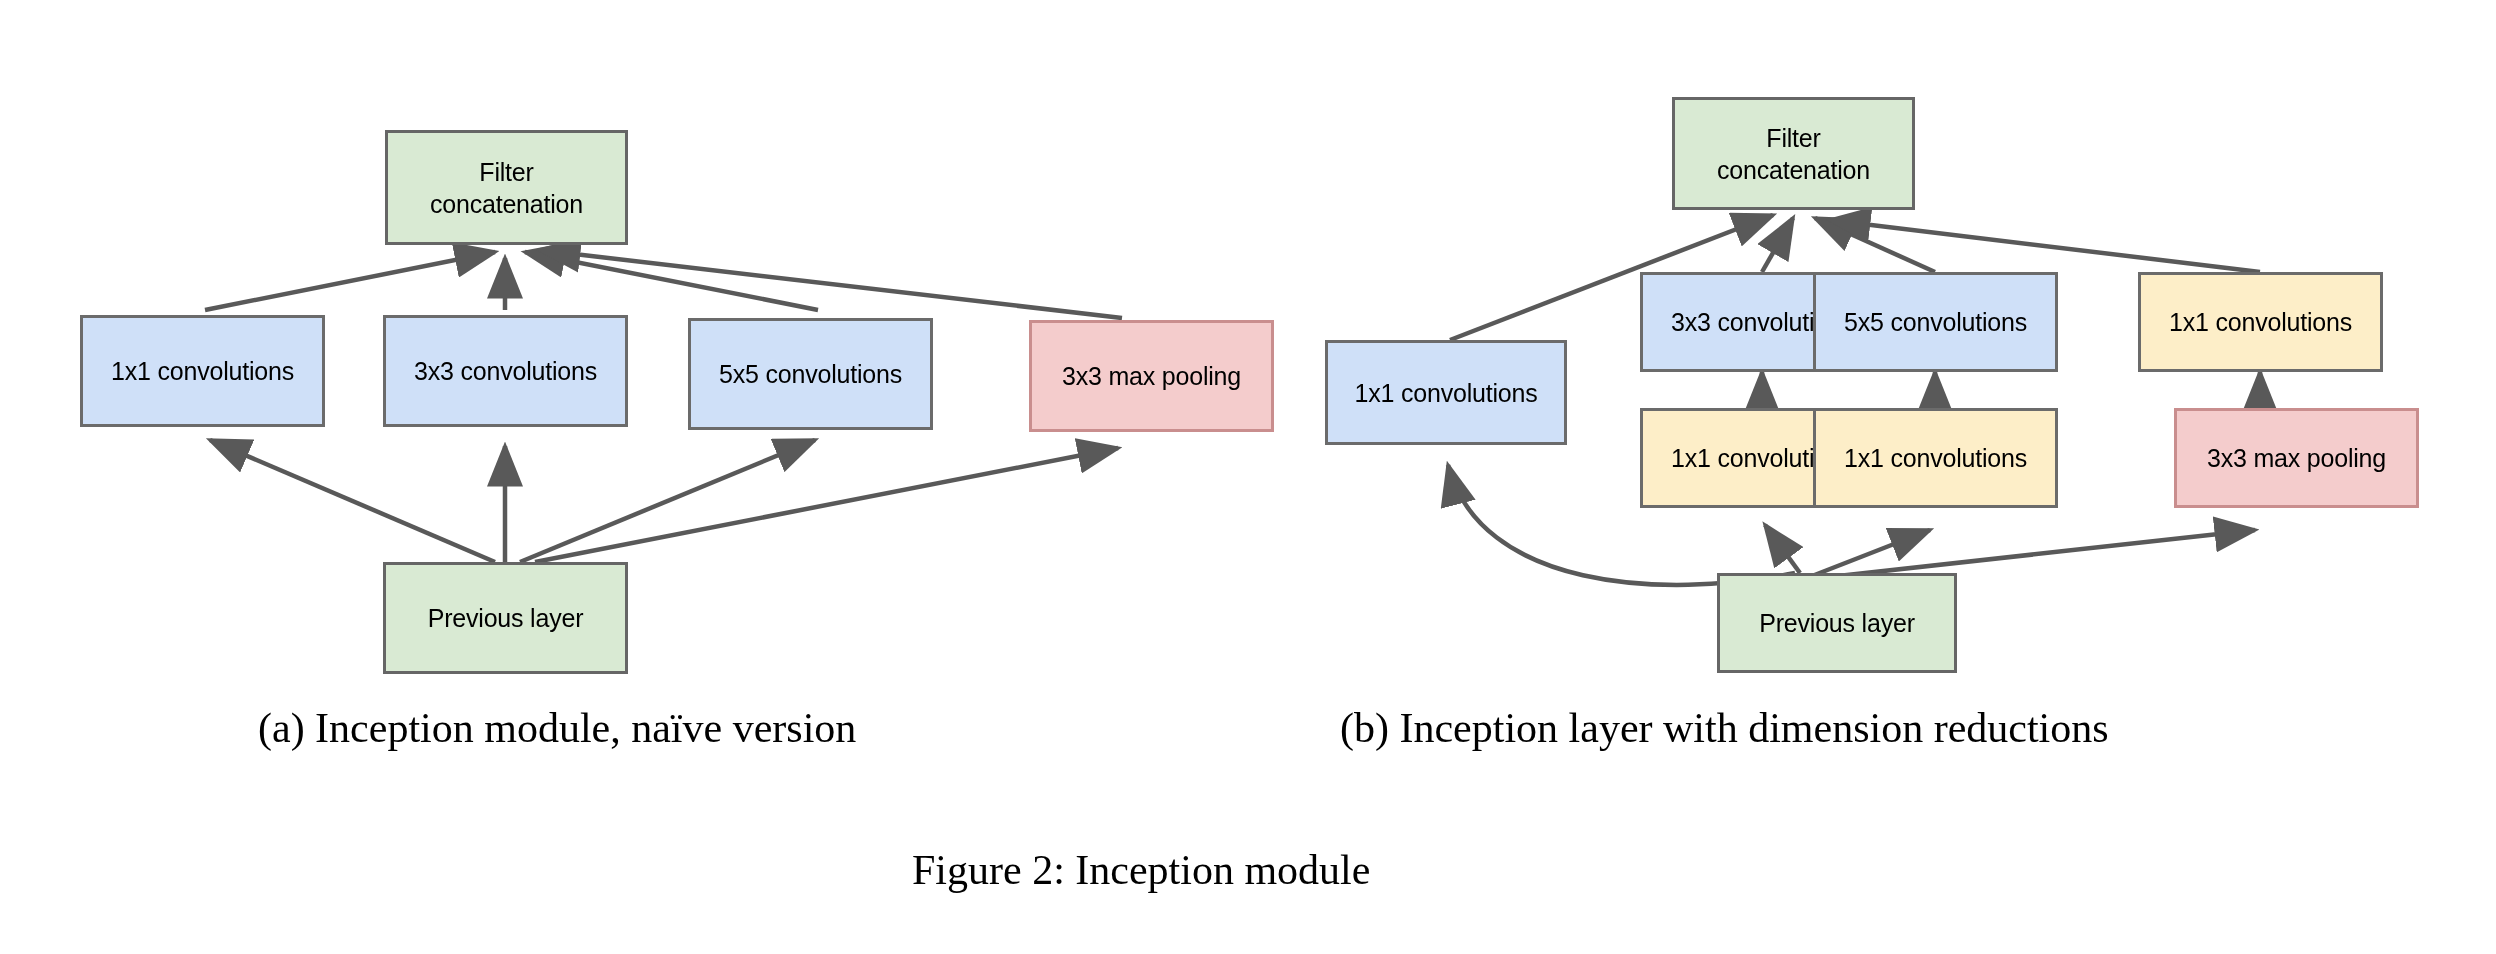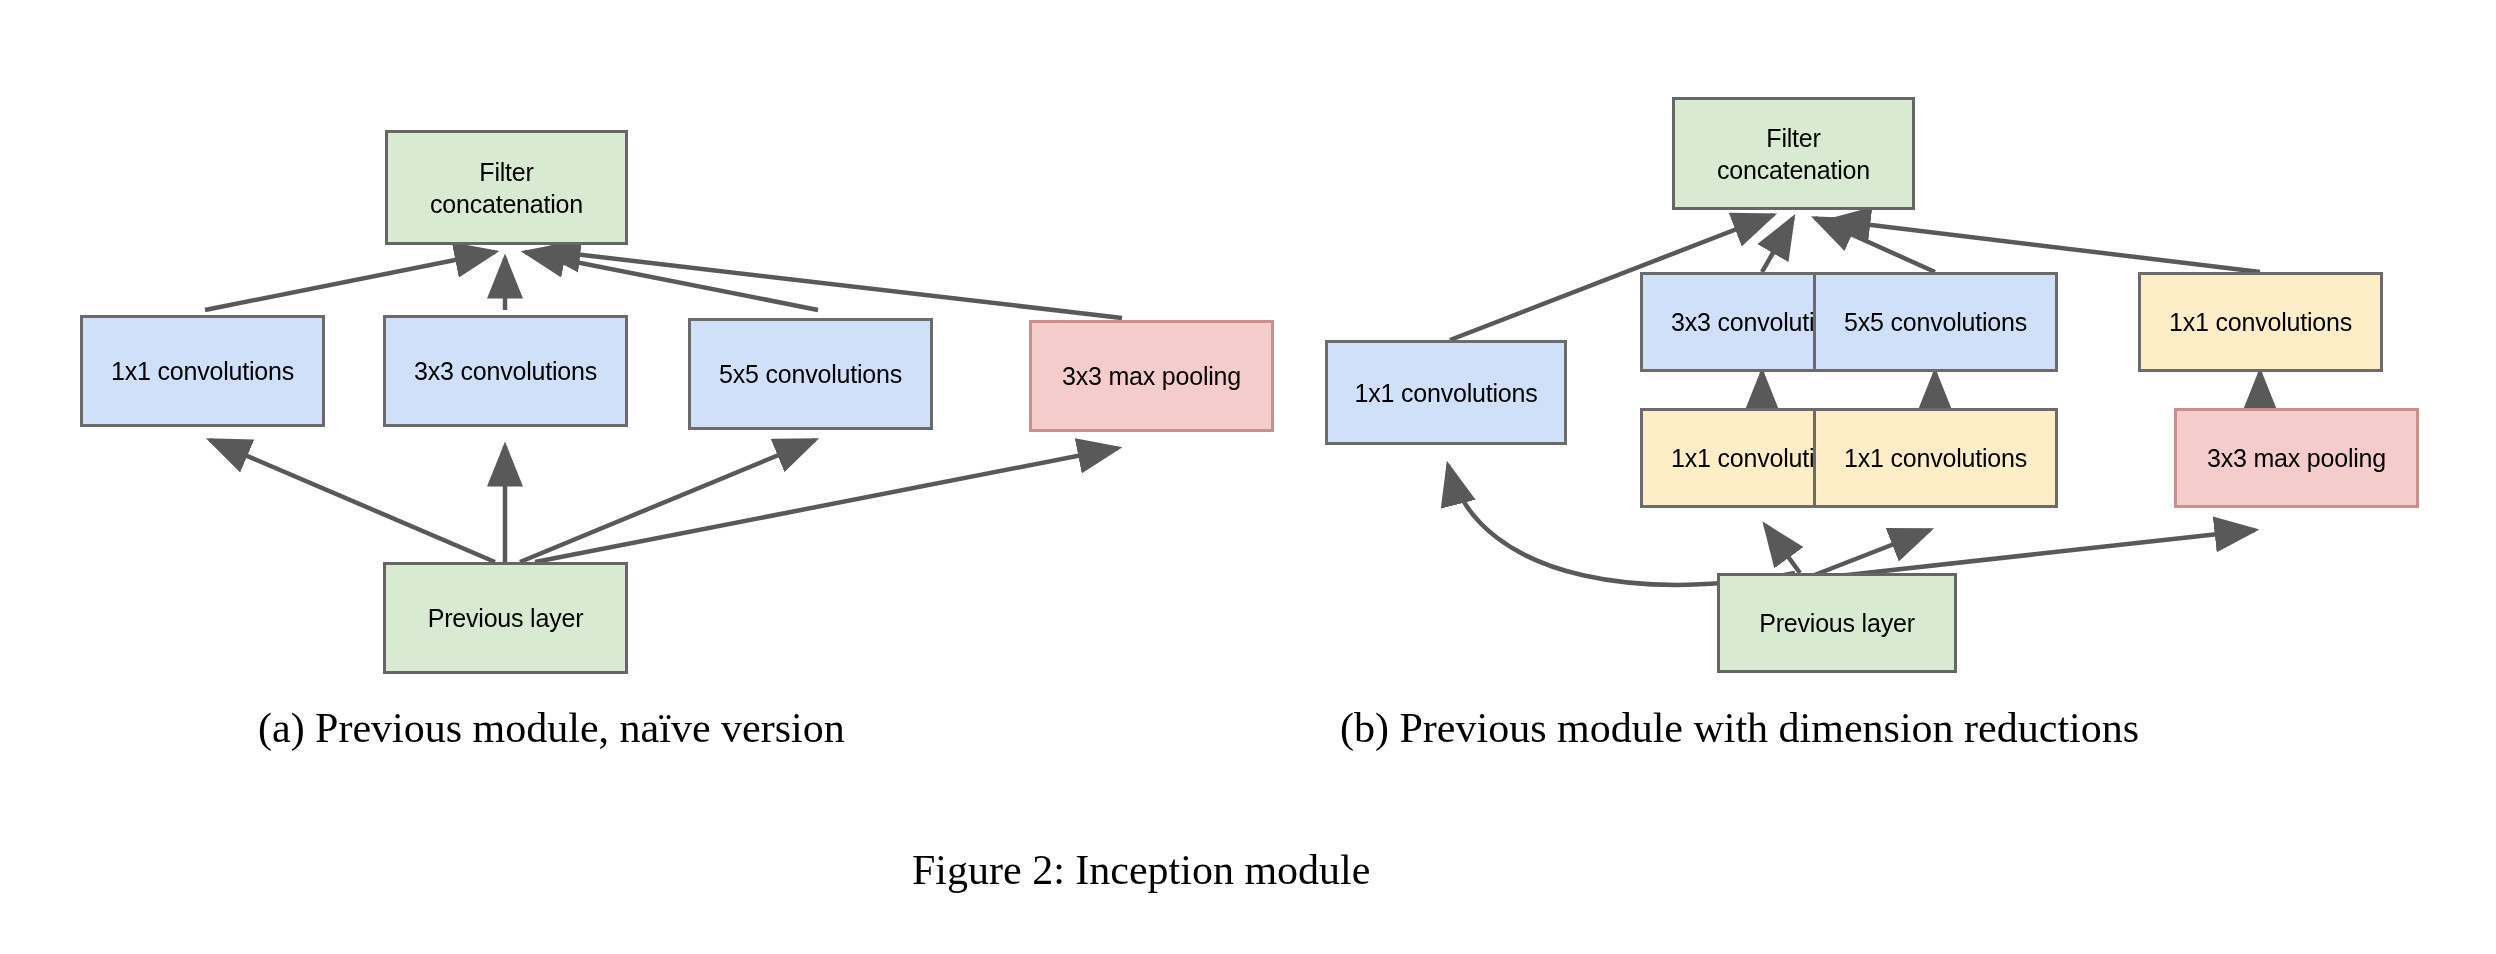--- a/index.html
+++ b/index.html
@@ -114,38 +114,38 @@
   <div class="node blue" style="left:80px; top:315px; width:245px; height:112px;">1x1 convolutions</div>
 
   <div class="node blue" style="left:383px; top:315px; width:245px; height:112px;">3x3 convolutions</div>
 
   <div class="node blue" style="left:688px; top:318px; width:245px; height:112px;">5x5 convolutions</div>
 
   <div class="node pink" style="left:993px; top:320px; width:245px; height:112px;">3x3 max pooling</div>
 
   <div class="node green" style="left:383px; top:562px; width:245px; height:112px;">Previous layer</div>
 
-  <div class="caption subcaption" style="left:258px; top:704px;">(a)  Previous module, naïve version</div>
+  <div class="caption subcaption" style="left:258px; top:704px;">(a)  Inception module, naïve version</div>
 
   <div class="node green" style="left:1672px; top:97px; width:243px; height:113px;">Filter
 concatenation</div>
 
   <div class="node blue" style="left:1325px; top:340px; width:242px; height:105px;">1x1 convolutions</div>
 
   <div class="node blue" style="left:1640px; top:272px; width:245px; height:100px;">3x3 convolutions</div>
 
   <div class="node blue" style="left:1813px; top:272px; width:245px; height:100px;">5x5 convolutions</div>
 
   <div class="node yellow" style="left:2138px; top:272px; width:245px; height:100px;">1x1 convolutions</div>
 
   <div class="node yellow" style="left:1640px; top:408px; width:245px; height:100px;">1x1 convolutions</div>
 
   <div class="node yellow" style="left:1813px; top:408px; width:245px; height:100px;">1x1 convolutions</div>
 
   <div class="node pink" style="left:2138px; top:408px; width:245px; height:100px;">3x3 max pooling</div>
 
   <div class="node green" style="left:1717px; top:573px; width:240px; height:100px;">Previous layer</div>
 
-  <div class="caption subcaption" style="left:1340px; top:704px;">(b)  Previous module with dimension reductions</div>
+  <div class="caption subcaption" style="left:1340px; top:704px;">(b)  Inception layer with dimension reductions</div>
 
   <div class="caption figcaption" style="left:912px; top:846px;">Figure 2: Inception module</div>
 
 </div>
 
 </body></html>

